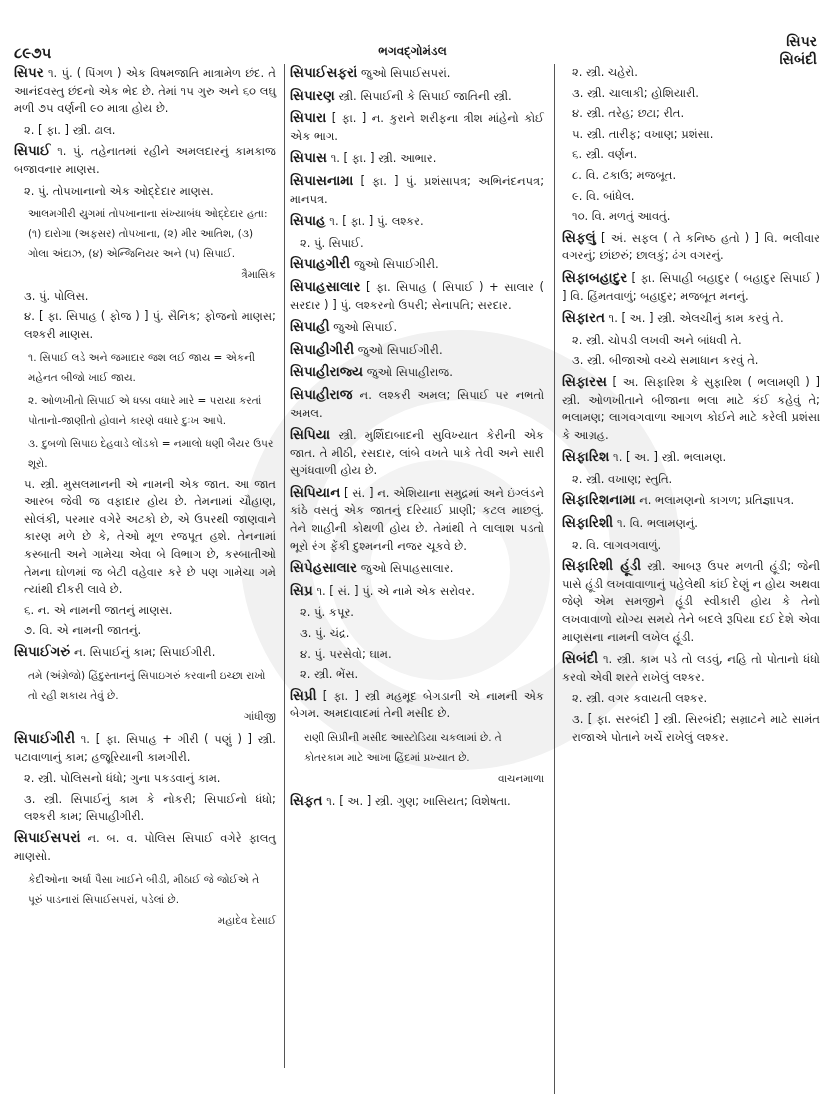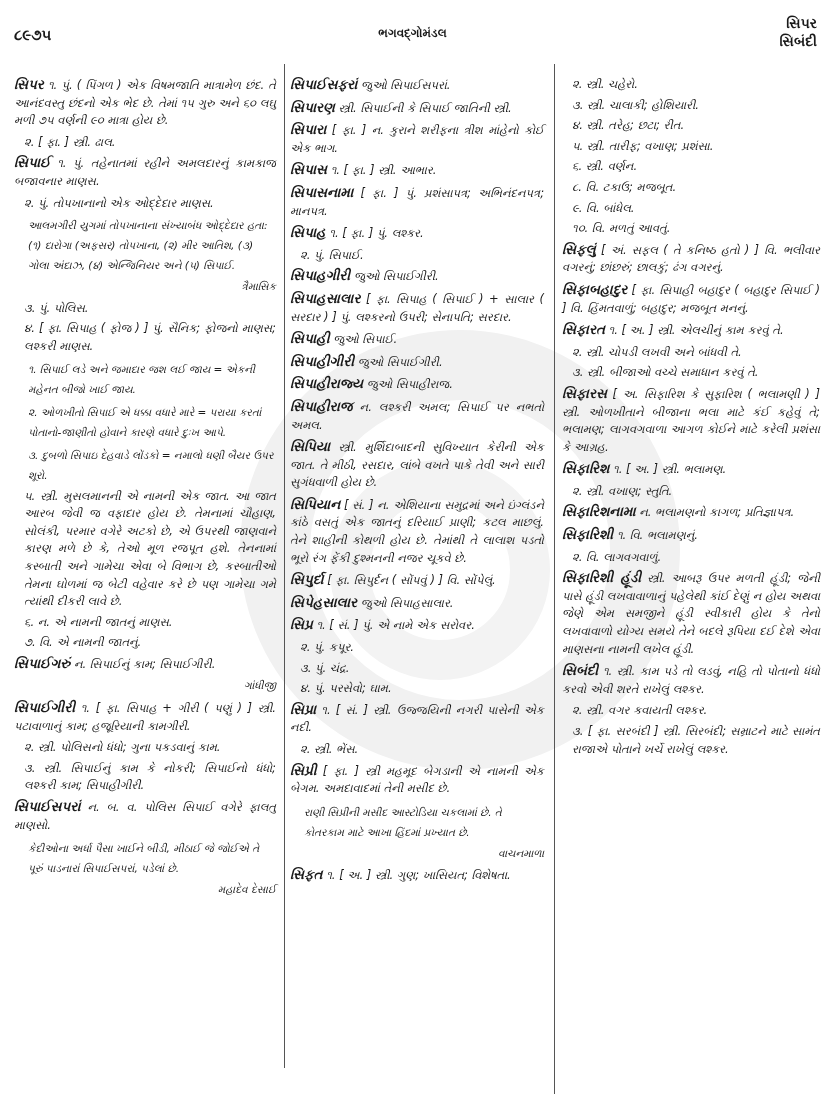--- a/index.html
+++ b/index.html
@@ -2,26 +2,26 @@
 <html><head>
 <meta charset="utf-8">
 <style>
   html, body { margin: 0; padding: 0; background: #ffffff; }
   body { width: 825px; height: 1112px; position: relative; overflow: hidden;
          font-family: "DejaVu Sans", sans-serif; color: #1a1a1a; }
   .watermark { position: absolute; left: 240px; top: 330px; width: 440px; height: 440px;
                border-radius: 50%; border: 70px solid #f1f1f1; box-sizing: border-box; z-index: 0; }
   .watermark2 { position: absolute; left: 330px; top: 460px; width: 220px; height: 220px;
                 border-radius: 50%; border: 40px solid #f3f3f3; box-sizing: border-box; z-index: 0; }
-  .header { position: absolute; top: 0; left: 0; width: 825px; height: 62px; z-index: 2; }
+  .header { position: absolute; top: 18px; left: 0; width: 825px; height: 62px; z-index: 2; }
   .page-num { position: absolute; left: 14px; top: 26px; font-size: 15px; font-weight: bold; }
   .running-title { position: absolute; left: 0; width: 825px; top: 26px; text-align: center; font-size: 12px; font-weight: bold; }
   .guide { position: absolute; right: 8px; top: 14px; text-align: right; font-size: 14px; font-weight: bold; line-height: 18px; }
   .columns { position: absolute; top: 64px; left: 14px; width: 806px; height: 1040px; z-index: 2; }
-  .col { position: absolute; top: 12px; font-size: 11.5px; line-height: 17.6px; font-style: italic; }
+  .col { position: absolute; top: 0; font-size: 11.5px; line-height: 17.6px; }
   .col1 { left: 0; width: 262px; }
   .col2 { left: 276px; width: 254px; }
   .col3 { left: 548px; width: 258px; }
   .rule { position: absolute; top: 0; width: 1px; background: #555; }
   .rule1 { left: 270px; height: 1004px; }
   .rule2 { left: 540px; height: 1030px; }
   .entry { margin-bottom: 4px; text-align: justify; }
   .hw { font-weight: bold; font-size: 13.5px; }
   .sense { padding-left: 10px; margin-bottom: 3px; text-align: justify; }
   .quote { padding-left: 14px; font-size: 10.5px; line-height: 20px; margin-bottom: 3px; }
@@ -54,20 +54,21 @@
       <div class="src">ત્રૈમાસિક</div>
       <div class="sense">૩. પું. પોલિસ.</div>
       <div class="sense">૪. [ ફા. સિપાહ ( ફોજ ) ] પું. સૈનિક; ફોજનો માણસ; લશ્કરી માણસ.</div>
       <div class="quote">૧. સિપાઈ લડે અને જમાદાર જશ લઈ જાય = એકની મહેનત બીજો ખાઈ જાય.</div>
       <div class="quote">૨. ઓળખીતો સિપાઈ એ ધક્કા વધારે મારે = પરાયા કરતાં પોતાનો-જાણીતો હોવાને કારણે વધારે દુઃખ આપે.</div>
       <div class="quote">૩. દુબળો સિપાઇ દેહવાડે લોંડકો = નમાલો ધણી બૈયર ઉપર શૂરો.</div>
       <div class="sense">૫. સ્ત્રી. મુસલમાનની એ નામની એક જાત. આ જાત આરબ જેવી જ વફાદાર હોય છે. તેમનામાં ચૌહાણ, સોલંકી, પરમાર વગેરે અટકો છે, એ ઉપરથી જાણવાને કારણ મળે છે કે, તેઓ મૂળ રજપૂત હશે. તેનનામાં કસ્બાતી અને ગામેચા એવા બે વિભાગ છે, કસ્બાતીઓ તેમના ઘોળમાં જ બેટી વહેવાર કરે છે પણ ગામેચા ગમે ત્યાંથી દીકરી લાવે છે.</div>
       <div class="sense">૬. ન. એ નામની જાતનું માણસ.</div>
       <div class="sense">૭. વિ. એ નામની જાતનું.</div>
       <div class="entry"><span class="hw">સિપાઈગરું</span> <span>ન. સિપાઈનું કામ; સિપાઈગીરી.</span></div>
+      <div class="quote">તમે (અંગ્રેજો) હિંદુસ્તાનનું સિપાઇગરું કરવાની ઇચ્છા રાખો તો રહી શકાય તેવું છે.</div>
       <div class="src">ગાંધીજી</div>
       <div class="entry"><span class="hw">સિપાઈગીરી</span> <span>૧. [ ફા. સિપાહ + ગીરી ( પણું ) ] સ્ત્રી. પટાવાળાનું કામ; હજૂરિયાની કામગીરી.</span></div>
       <div class="sense">૨. સ્ત્રી. પોલિસનો ધંધો; ગુના પકડવાનું કામ.</div>
       <div class="sense">૩. સ્ત્રી. સિપાઈનું કામ કે નોકરી; સિપાઈનો ધંધો; લશ્કરી કામ; સિપાહીગીરી.</div>
       <div class="entry"><span class="hw">સિપાઈસપરાં</span> <span>ન. બ. વ. પોલિસ સિપાઈ વગેરે ફાલતુ માણસો.</span></div>
       <div class="quote">કેદીઓના અર્ધા પૈસા ખાઈને બીડી, મીઠાઈ જે જોઈએ તે પૂરું પાડનારાં સિપાઈસપરાં, પડેલાં છે.</div>
       <div class="src">મહાદેવ દેસાઈ</div>
     </div>
   <div class="col col2">
       <div class="entry"><span class="hw">સિપાઈસફરાં</span> <span>જુઓ સિપાઈસપરાં.</span></div>
@@ -78,27 +79,25 @@
       <div class="entry"><span class="hw">સિપાહ</span> <span>૧. [ ફા. ] પું. લશ્કર.</span></div>
       <div class="sense">૨. પું. સિપાઈ.</div>
       <div class="entry"><span class="hw">સિપાહગીરી</span> <span>જુઓ સિપાઈગીરી.</span></div>
       <div class="entry"><span class="hw">સિપાહસાલાર</span> <span>[ ફા. સિપાહ ( સિપાઈ ) + સાલાર ( સરદાર ) ] પું. લશ્કરનો ઉપરી; સેનાપતિ; સરદાર.</span></div>
       <div class="entry"><span class="hw">સિપાહી</span> <span>જુઓ સિપાઈ.</span></div>
       <div class="entry"><span class="hw">સિપાહીગીરી</span> <span>જુઓ સિપાઈગીરી.</span></div>
       <div class="entry"><span class="hw">સિપાહીરાજ્ય</span> <span>જુઓ સિપાહીરાજ.</span></div>
       <div class="entry"><span class="hw">સિપાહીરાજ</span> <span>ન. લશ્કરી અમલ; સિપાઈ પર નભતો અમલ.</span></div>
       <div class="entry"><span class="hw">સિપિયા</span> <span>સ્ત્રી. મુર્શિદાબાદની સુવિખ્યાત કેરીની એક જાત. તે મીઠી, રસદાર, લાંબે વખતે પાકે તેવી અને સારી સુગંધવાળી હોય છે.</span></div>
       <div class="entry"><span class="hw">સિપિયાન</span> <span>[ સં. ] ન. એશિયાના સમુદ્રમાં અને ઇંગ્લંડને કાંઠે વસતું એક જાતનું દરિયાઈ પ્રાણી; કટલ માછલું. તેને શાહીની કોથળી હોય છે. તેમાંથી તે લાલાશ પડતો ભૂરો રંગ ફેંકી દુશ્મનની નજર ચૂકવે છે.</span></div>
-      <div class="entry"><span class="hw">સિપુર્દા</span> <span>[ ફા. સિપુર્દન ( સોંપવું ) ] વિ. સોંપેલું.</span></div>
       <div class="entry"><span class="hw">સિપેહસાલાર</span> <span>જુઓ સિપાહસાલાર.</span></div>
       <div class="entry"><span class="hw">સિપ્ર</span> <span>૧. [ સં. ] પું. એ નામે એક સરોવર.</span></div>
       <div class="sense">૨. પું. કપૂર.</div>
       <div class="sense">૩. પું. ચંદ્ર.</div>
       <div class="sense">૪. પું. પરસેવો; ઘામ.</div>
-      <div class="entry"><span class="hw">સિપ્રા</span> <span>૧. [ સં. ] સ્ત્રી. ઉજ્જયિની નગરી પાસેની એક નદી.</span></div>
       <div class="sense">૨. સ્ત્રી. ભેંસ.</div>
       <div class="entry"><span class="hw">સિપ્રી</span> <span>[ ફા. ] સ્ત્રી મહમૂદ બેગડાની એ નામની એક બેગમ. અમદાવાદમાં તેની મસીદ છે.</span></div>
       <div class="quote">રાણી સિપ્રીની મસીદ આસ્ટોડિયા ચકલામાં છે. તે કોતરકામ માટે આખા હિંદમાં પ્રખ્યાત છે.</div>
       <div class="src">વાચનમાળા</div>
       <div class="entry"><span class="hw">સિફત</span> <span>૧. [ અ. ] સ્ત્રી. ગુણ; ખાસિયત; વિશેષતા.</span></div>
     </div>
   <div class="col col3">
       <div class="sense">૨. સ્ત્રી. ચહેરો.</div>
       <div class="sense">૩. સ્ત્રી. ચાલાકી; હોશિયારી.</div>
       <div class="sense">૪. સ્ત્રી. તરેહ; છટા; રીત.</div>

